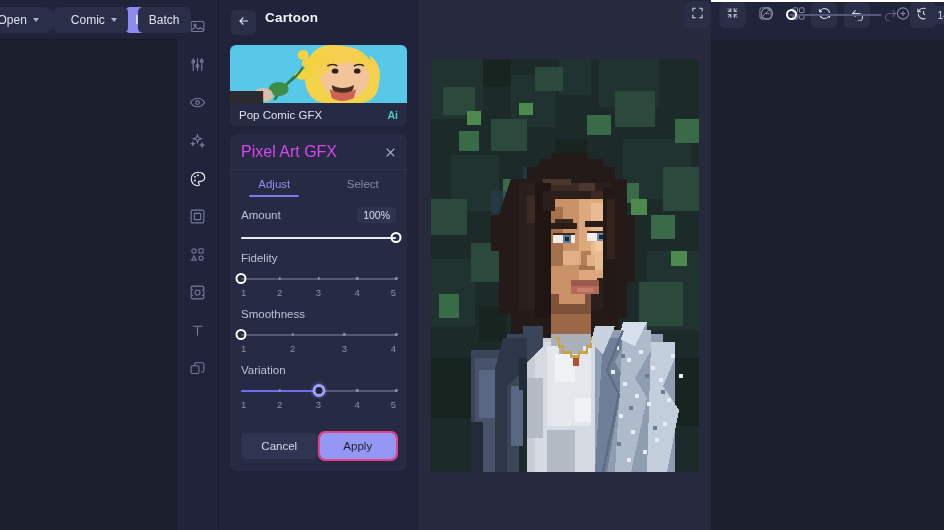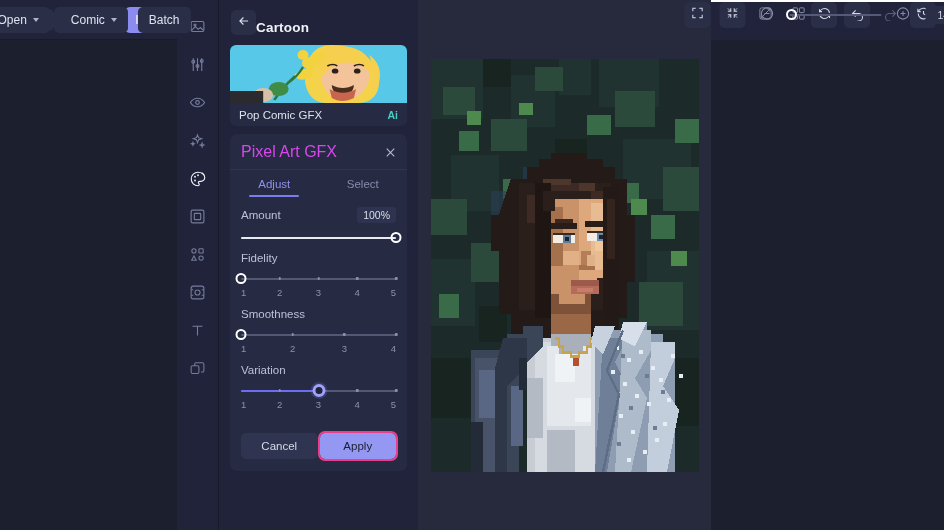--- a/index.html
+++ b/index.html
@@ -79,21 +79,21 @@
 
   
   .panel {
     width: 200px; flex: 0 0 200px;
     background: #20233a;
     border-left: 1px solid #171a29;
     display: flex; flex-direction: column;
     overflow: hidden;
   }
   .panel-head {
-    display: flex; align-items: flex-end; 
+    display: flex; align-items: flex-start; gap: 9px;
     padding: 10px 10px 10px 12px;
     flex: 0 0 auto;
   }
   .backbtn {
     width: 25px; height: 25px; border-radius: 5px; background: #2a2e47;
     display: flex; align-items: center; justify-content: center; cursor: pointer; color: #dce0ee;
   }
   .panel-title { font-size: 13.5px; font-weight: bold; color: #f1f3fa; letter-spacing: .2px; }
 
   .panel-scroll { flex: 1; overflow: hidden; padding: 0 11px 0 11px; }

